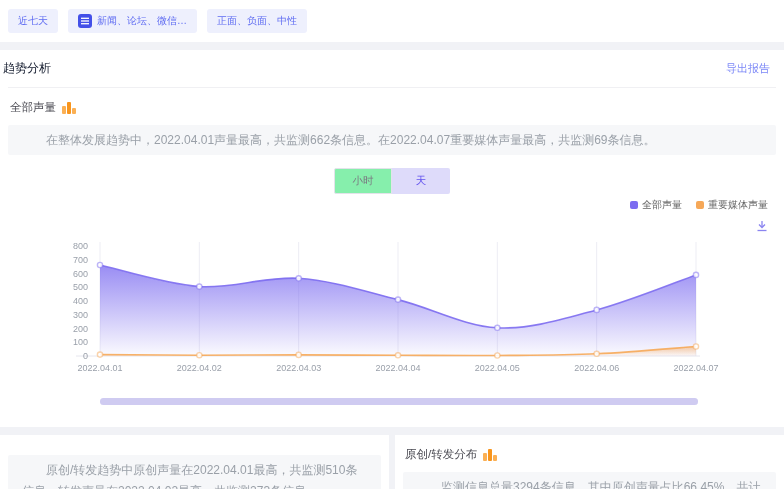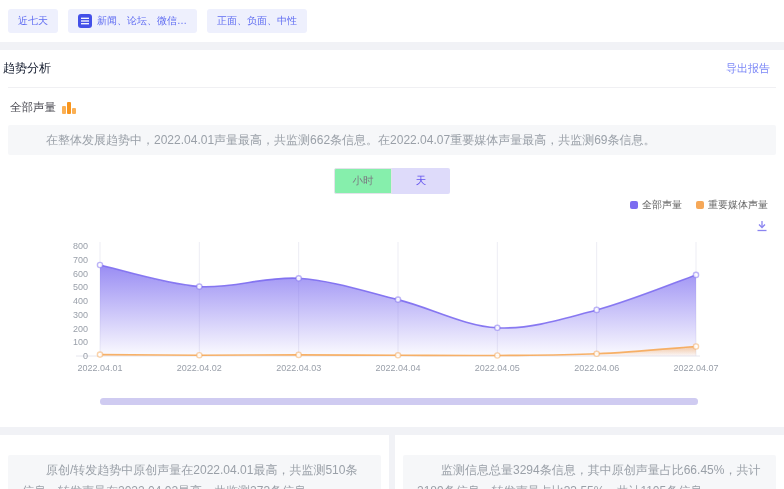--- a/index.html
+++ b/index.html
@@ -172,15 +172,25 @@
     <div class="dz-fill"></div>
   </div>
 </div>
 
 <div class="bottom-row">
   <div class="b-card">
     <div class="summary-box">原创/转发趋势中原创声量在2022.04.01最高，共监测510条信息；转发声量在2022.04.02最高，共监测273条信息。</div>
   </div>
 
   <div class="b-card">
+    <div class="sec-title-row" style="padding:2px 0 0 2px;">
+      <span class="sec-title">原创/转发分布</span>
+      <span class="ttl-icon">
+        <svg width="14" height="13" viewBox="0 0 14 13">
+            <rect x="0" y="5" width="4" height="8" rx="1" fill="#fbb054"></rect>
+            <rect x="5" y="1" width="4" height="12" rx="1" fill="#f8951d"></rect>
+            <rect x="10" y="7" width="4" height="6" rx="1" fill="#fbb054"></rect>
+          </svg>
+      </span>
+    </div>
     <div class="summary-box">监测信息总量3294条信息，其中原创声量占比66.45%，共计2189条信息；转发声量占比33.55%，共计1105条信息。</div>
   </div>
 </div>
 
 </body></html>

